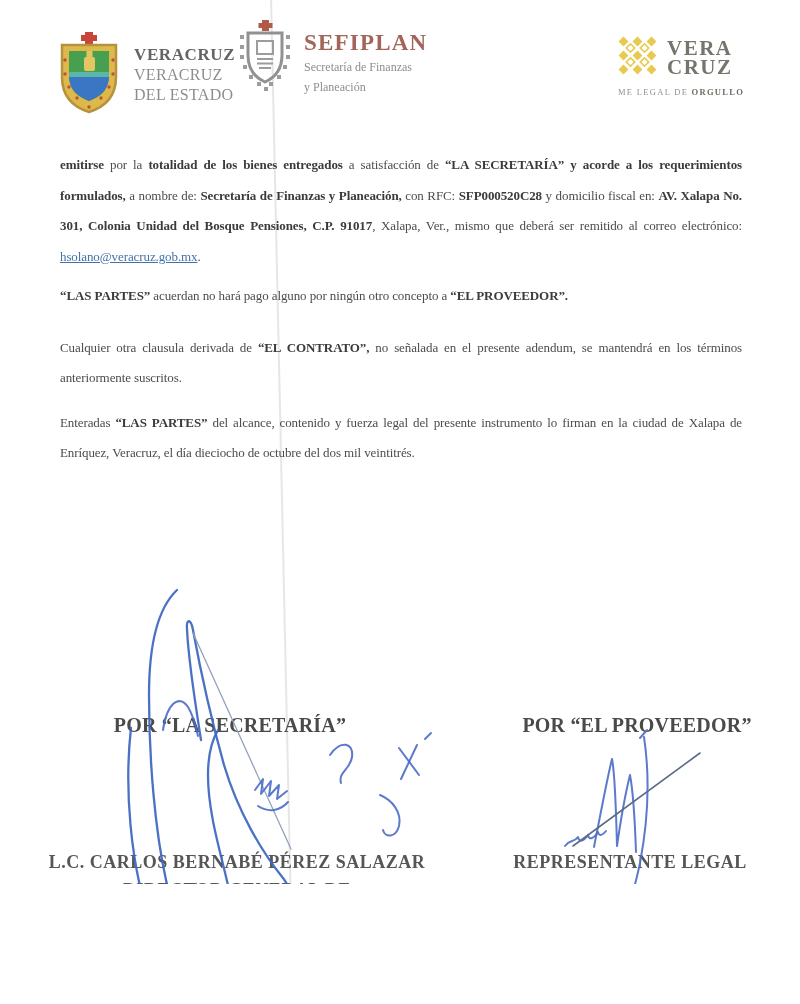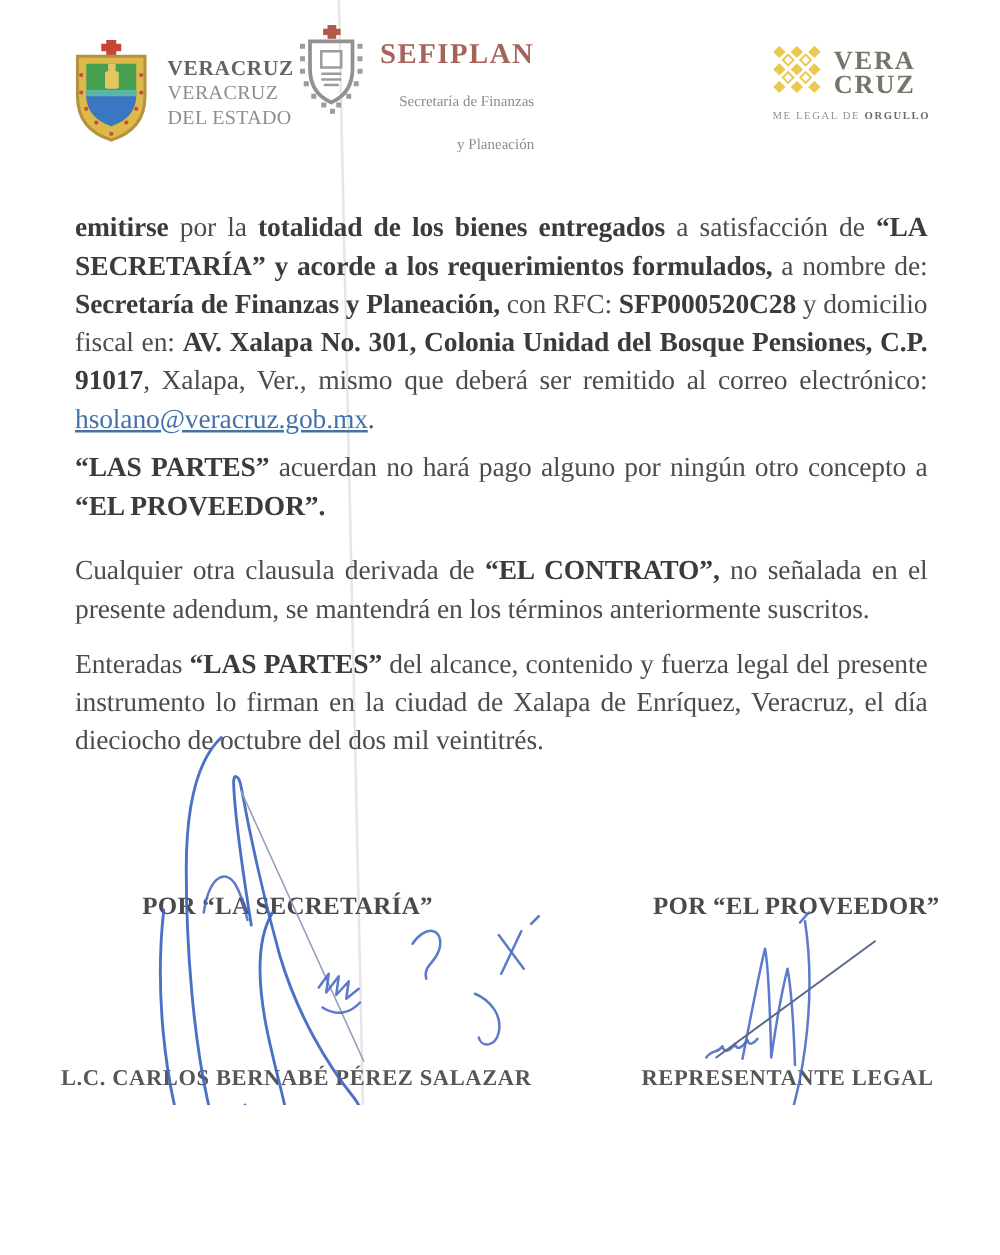--- a/index.html
+++ b/index.html
@@ -15,32 +15,32 @@
     transform-origin:50% 0; transform:rotate(-1.25deg);
   }
   
   .gov-logo { position:absolute; left:56px; top:30px; display:flex; align-items:flex-start; }
   .gov-text { margin-left:12px; padding-top:15px; }
   .gov-line1 { font-weight:bold; font-size:17px; color:#646464; letter-spacing:.6px; }
   .gov-line2 { font-size:16px; color:#8d8d8d; letter-spacing:.3px; line-height:19.5px; }
   .sefiplan { position:absolute; left:236px; top:20px; display:flex; }
   .sefiplan-text { margin-left:10px; padding-top:10px; }
   .sefiplan-title { font-size:23px; font-weight:bold; color:#a3655a; letter-spacing:1.2px; }
-  .sefiplan-sub { font-size:12px; color:#8d8d8d; line-height:15.5px; margin-top:18px;text-align:right; }
+  .sefiplan-sub { font-size:12px; color:#8d8d8d; line-height:15.5px; margin-top:4px; }
   .brand { position:absolute; left:616px; top:36px; width:145px; }
   .brand-top { display:flex; align-items:flex-start; }
   .brand-words { margin-left:7px; font-weight:bold; font-size:21px; line-height:19px;
                  color:#75756c; letter-spacing:1.5px; padding-top:3px; }
   .brand-tagline { margin-top:7px; margin-left:2px; font-size:8.5px; color:#93938a;
                    letter-spacing:1.3px; white-space:nowrap; font-weight:500; }
   .brand-tagline b { color:#6d6d64; }
   
   .body-text { position:absolute; left:60px; top:150px; width:682px;
-               text-align:justify; font-size:22px; line-height:30.5px;
-               color:#4c4c4c; letter-spacing:-0.1px;margin-top:17px; }
+               text-align:justify; font-size:13px; line-height:30.5px;
+               color:#4c4c4c; letter-spacing:-0.1px; }
   .body-text p { margin:0; }
   .mb1 { margin-bottom:9px  !important; }
   .mb2 { margin-bottom:21px !important; }
   .mb3 { margin-bottom:14px !important; }
   .b { font-weight:bold; color:#3b3b3b; }
   .link { color:#4472a8; text-decoration:underline; cursor:pointer; }
   
   .sig-heading { position:absolute; top:714px; font-weight:bold; font-size:20px;
                  color:#4a4a4a; text-align:center; letter-spacing:.2px; }
   .sig-heading.left  { left:70px;  width:320px; }

